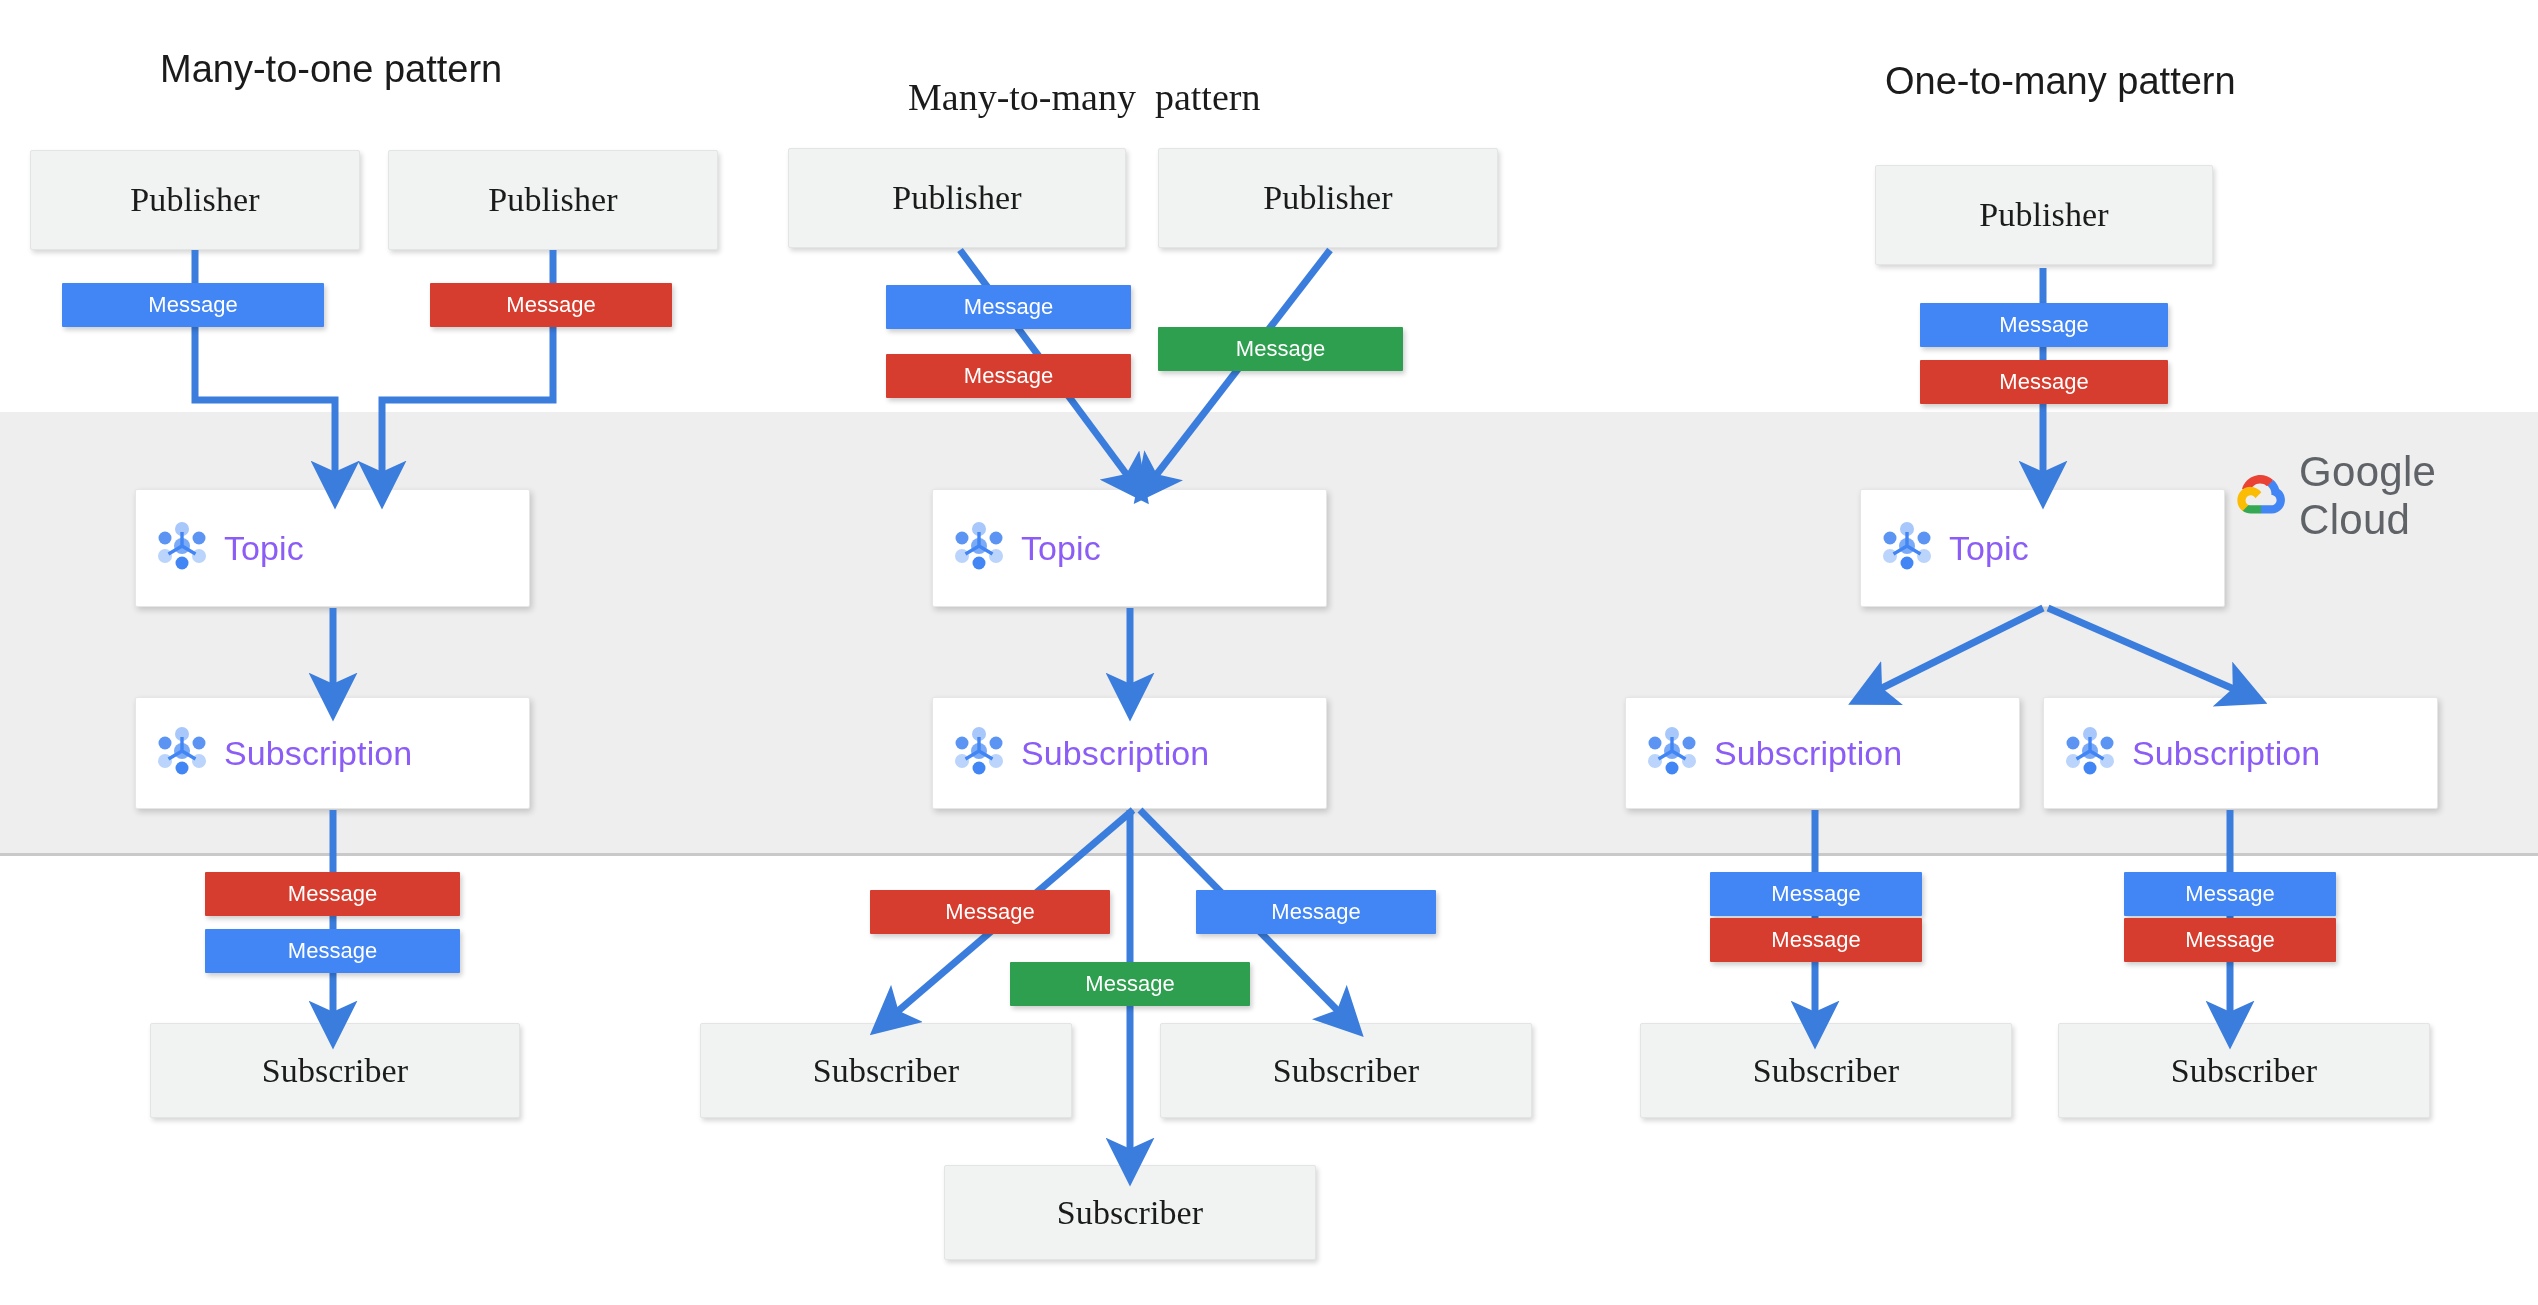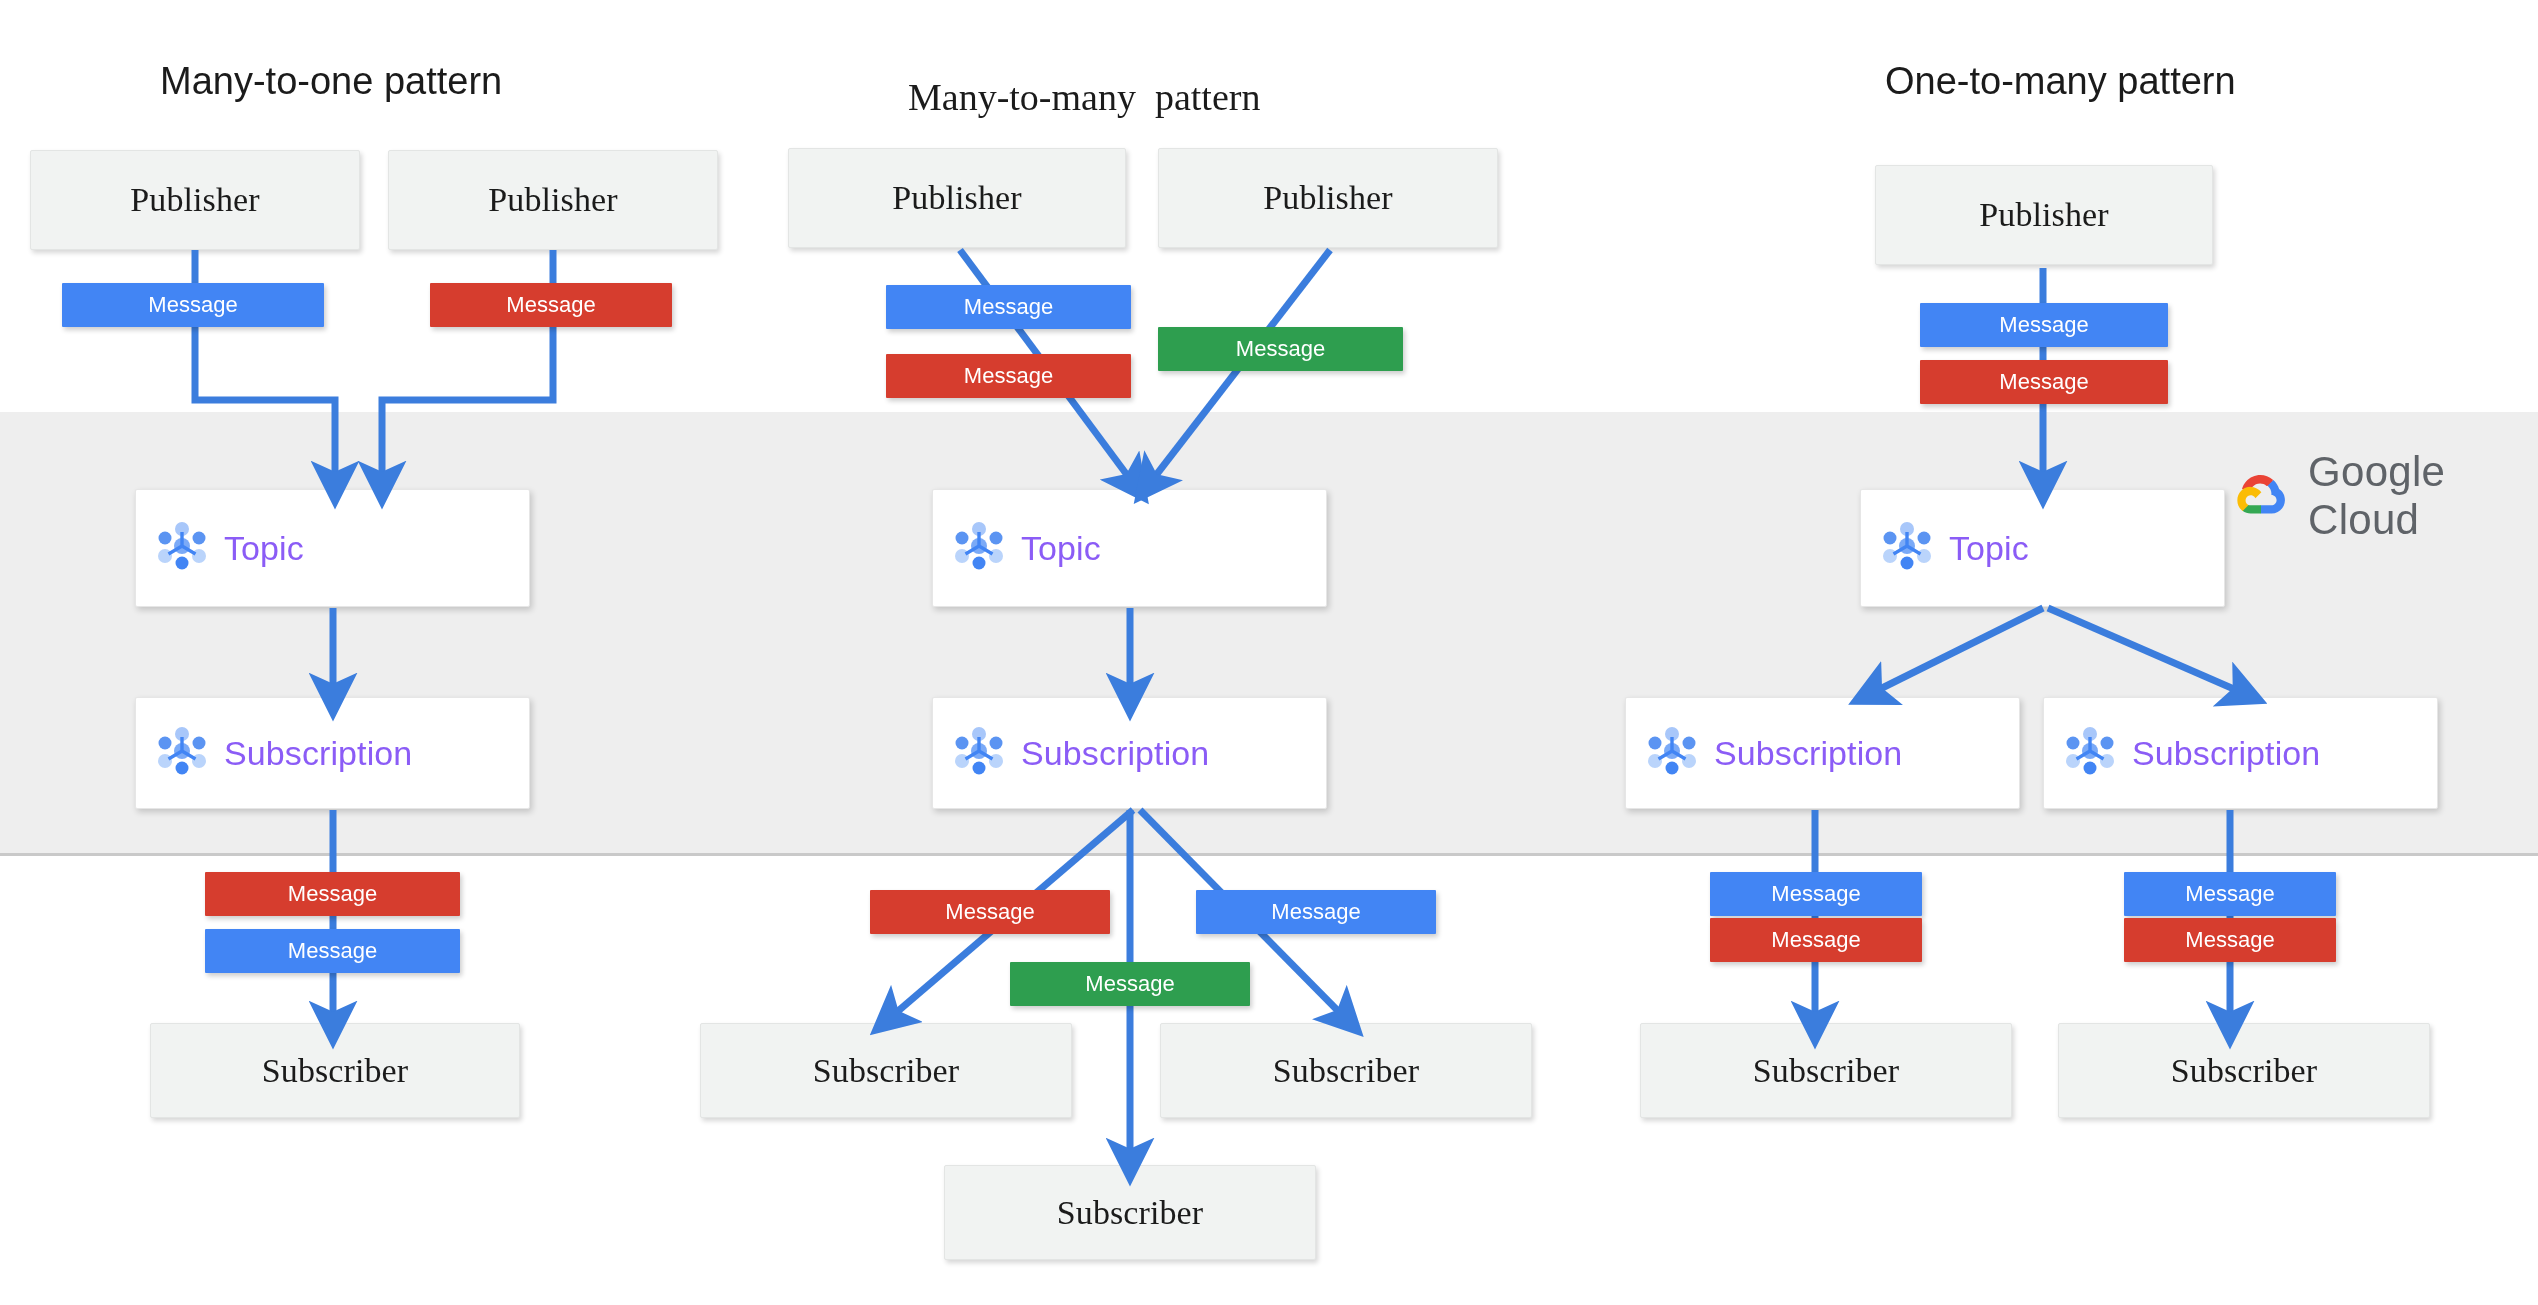--- a/index.html
+++ b/index.html
@@ -30,21 +30,21 @@
   .msg.red{background:#d63d2e;}
   .msg.green{background:#2e9e4f;}
 
   
   .col-title{position:absolute;font-size:38px;color:#1b1b1b;white-space:pre;}
 
   
   #wires{position:absolute;left:0;top:0;width:2538px;height:1305px;z-index:3;}
 
   
-  .gc-logo{position:absolute;display:flex;align-items:center;gap:18px;z-index:7;}
+  .gc-logo{position:absolute;display:flex;align-items:center;gap:9px;z-index:7;}
   .gc-logo .gc-text{font-size:42px;color:#5f6368;letter-spacing:.3px;}
 </style>
 </head>
 <body>
 
 <div id="stage">
 
   <div class="gcp-band" style="top:412px;height:444px;"></div>
 
   <div class="gc-logo" style="left:2232px;top:448px;">
@@ -80,21 +80,21 @@
       <path d="M1140,810 L1345,1018" marker-end="url(#ah)"></path>
 
       <path d="M2043,268 L2043,483" marker-end="url(#ah)"></path>
       <path d="M2043,608 L1872,693" marker-end="url(#ah)"></path>
       <path d="M2048,608 L2243,693" marker-end="url(#ah)"></path>
       <path d="M1815,810 L1815,1023" marker-end="url(#ah)"></path>
       <path d="M2230,810 L2230,1023" marker-end="url(#ah)"></path>
     </g>
   </svg>
 
-  <div class="col-title" style="left:160px;top:60px;">Many-to-one pattern</div>
+  <div class="col-title" style="left:160px;top:48px;">Many-to-one pattern</div>
 
   <div class="node pubsub-node" style="left:30px;top:150px;width:330px;height:100px;">
     <span class="label">Publisher</span>
   </div>
   <div class="node pubsub-node" style="left:388px;top:150px;width:330px;height:100px;">
     <span class="label">Publisher</span>
   </div>
 
   <div class="msg blue" style="left:62px;top:283px;width:262px;">
     <span>Message</span>

